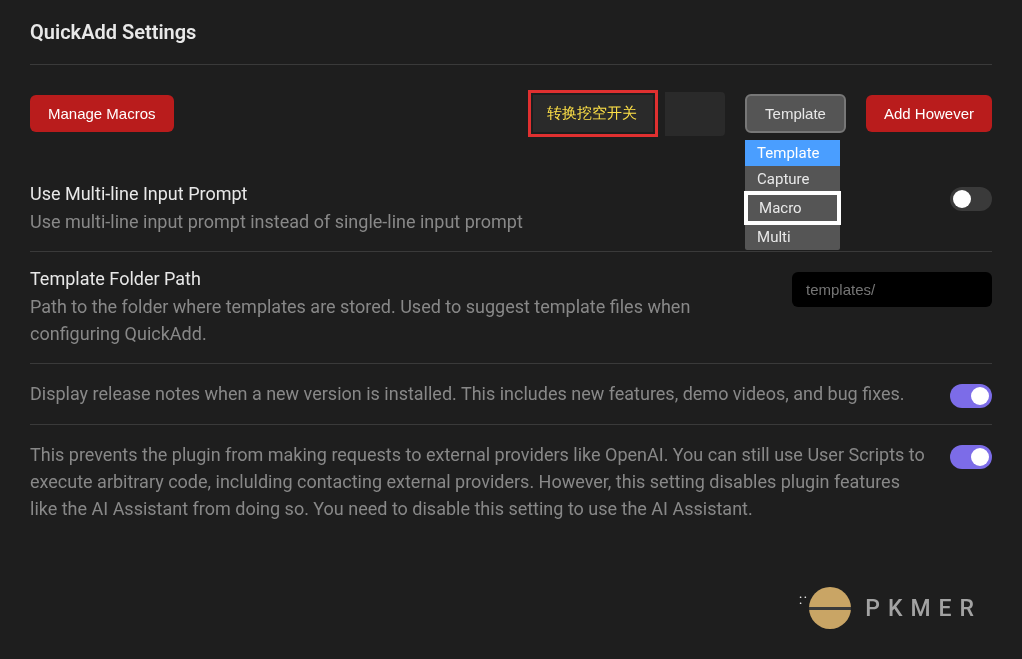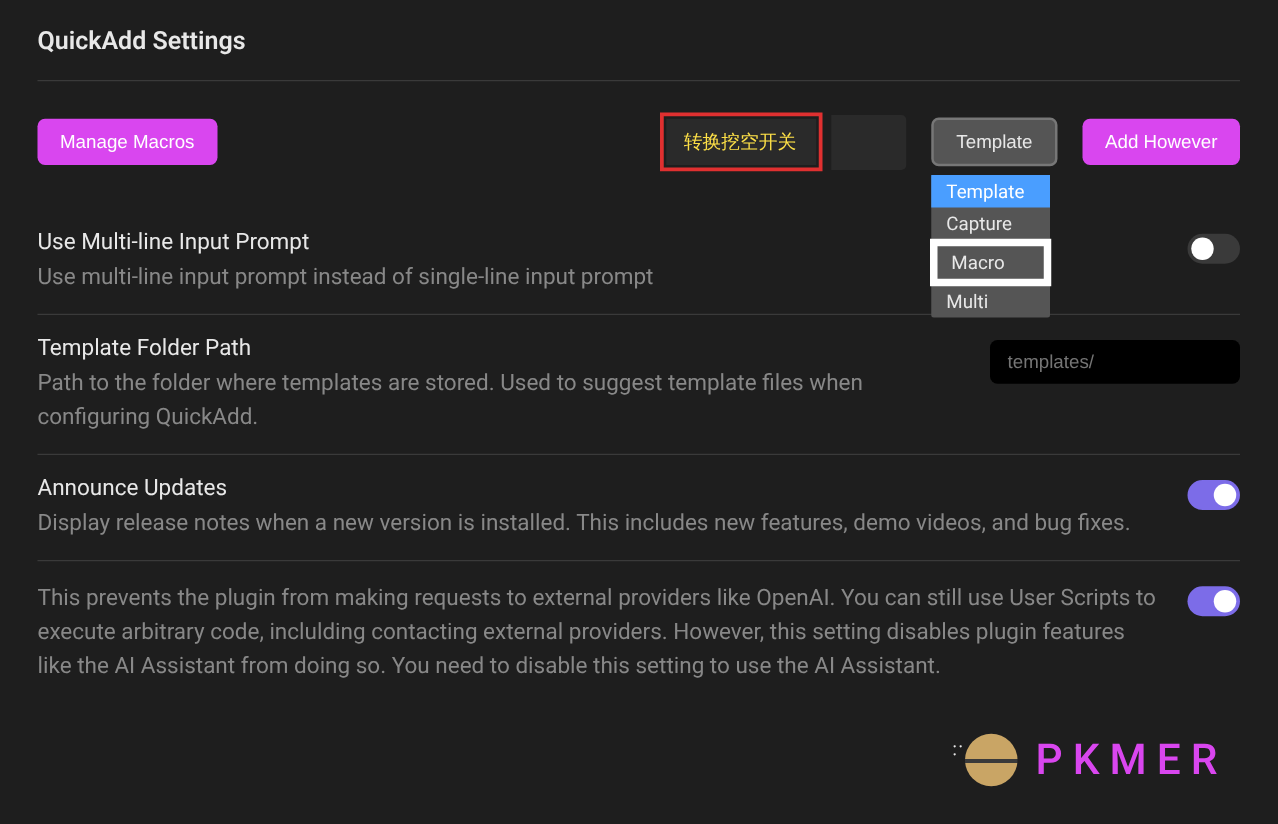--- a/index.html
+++ b/index.html
@@ -28,21 +28,21 @@
       margin: 5px 0 25px 0;
     }
     .top-row {
       display: flex;
       align-items: center;
       gap: 8px;
       margin-bottom: 30px;
       position: relative;
     }
     .btn-purple {
-      background-color: #d946ef;
+      background-color: #b91c1c;
       color: #ffffff;
       border: none;
       padding: 10px 18px;
       border-radius: 6px;
       font-size: 15px;
       cursor: pointer;
       font-weight: 500;
     }
     .spacer {
       flex: 1;
@@ -95,21 +95,21 @@
       padding: 4px 12px;
       font-size: 15px;
       color: #e8e8e8;
       cursor: pointer;
     }
     .dropdown-item.selected {
       background-color: #4a9eff;
       color: #ffffff;
     }
     .dropdown-item.highlighted {
-      border: 6px solid #ffffff;
+      border: 4px solid #ffffff;
       margin: -1px;
       padding: 4px 11px;
     }
     .setting-row {
       display: flex;
       align-items: flex-start;
       justify-content: flex-start;
       padding: 16px 0;
       border-bottom: 1px solid #3a3a3a;
     }
@@ -191,22 +191,22 @@
     }
     .logo-dots {
       position: absolute;
       left: -10px;
       top: 8px;
       color: #e8e8e8;
       font-size: 8px;
       line-height: 6px;
     }
     .logo-text {
-      color: #d946ef;
-      font-size: 34px;
+      color: #a3a3a3;
+      font-size: 23px;
       font-weight: 500;
       letter-spacing: 8px;
     }
   </style>
 </head>
 <body>
 
 <h1 class="page-title">QuickAdd Settings</h1>
 <hr class="divider">
 
@@ -242,21 +242,20 @@
 <div class="setting-row">
   <div class="setting-text">
     <div class="setting-title">Template Folder Path</div>
     <div class="setting-desc">Path to the folder where templates are stored. Used to suggest template files when configuring QuickAdd.</div>
   </div>
   <input class="text-input" placeholder="templates/" style="">
 </div>
 
 <div class="setting-row">
   <div class="setting-text">
-    <div class="setting-title">Announce Updates</div>
     <div class="setting-desc">Display release notes when a new version is installed. This includes new features, demo videos, and bug fixes.</div>
   </div>
   <div class="toggle on">
     <div class="toggle-knob"></div>
   </div>
 </div>
 
 <div class="setting-row no-border">
   <div class="setting-text">
     <div class="setting-desc">This prevents the plugin from making requests to external providers like OpenAI. You can still use User Scripts to execute arbitrary code, inclulding contacting external providers. However, this setting disables plugin features like the AI Assistant from doing so. You need to disable this setting to use the AI Assistant.</div>

